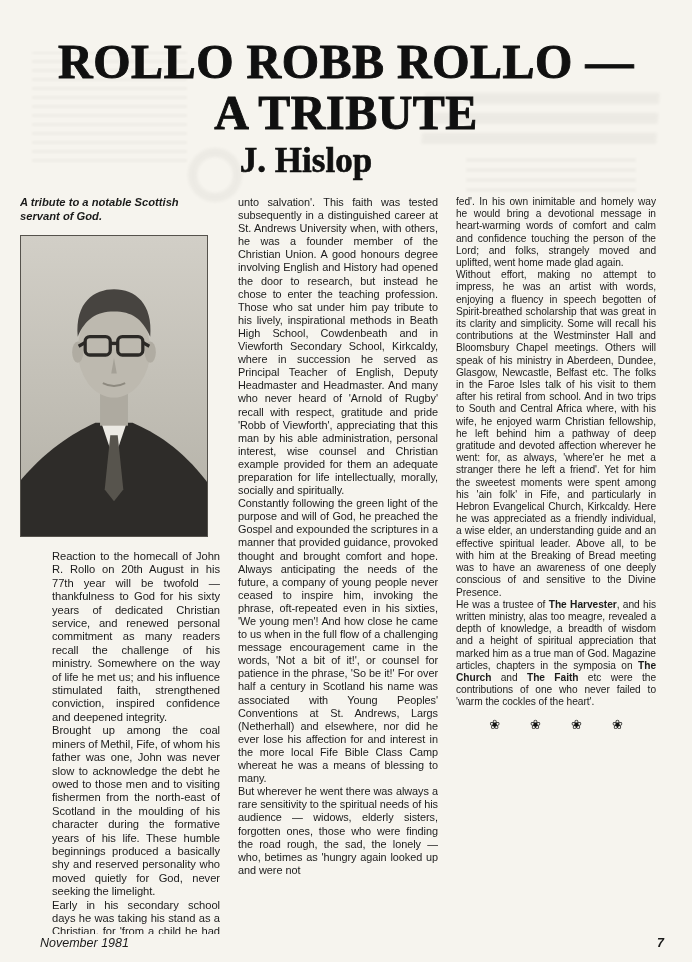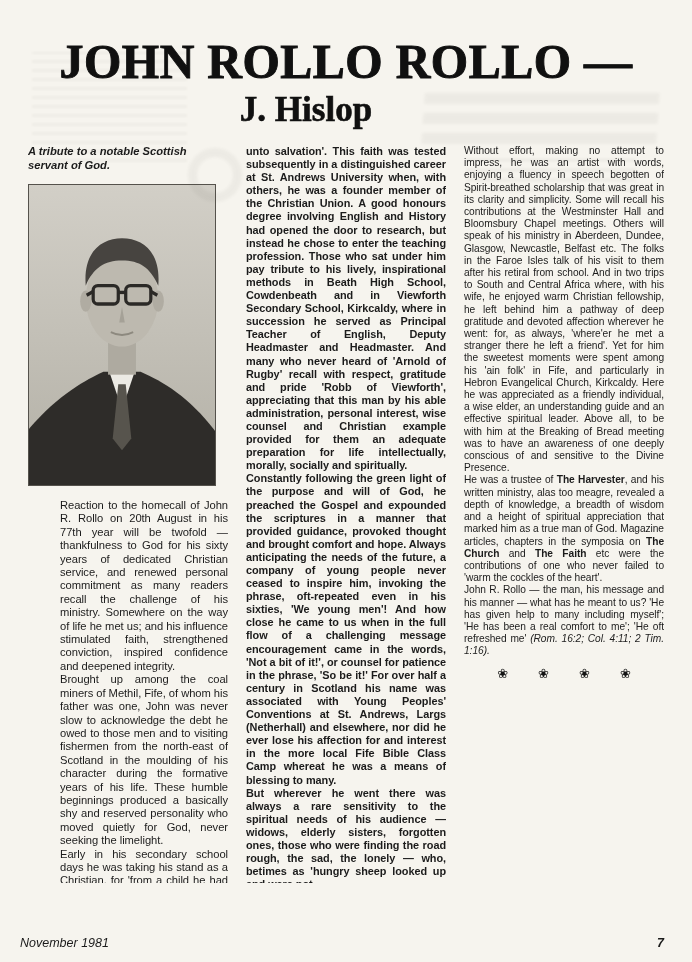--- a/index.html
+++ b/index.html
@@ -62,21 +62,21 @@
     margin-top: 4px;
     color: #101010;
     -webkit-text-stroke: 0.6px #101010;
     transform: translateX(-40px);
   }
 
   .columns {
     display: grid;
     grid-template-columns: 200px 200px 200px;
     column-gap: 18px;
-    padding: 0 28px;
+    padding: 0 20px;
     margin-top: 16px;
     height: 738px;
     overflow: hidden;
   }
   .col { overflow: hidden; }
 
   .caption {
     margin: 0 0 12px 0;
     font-size: 11.2px;
     line-height: 13.5px;
@@ -96,38 +96,38 @@
   .portrait svg { display: block; width: 100%; height: 100%; }
 
   .body-p {
     margin: 0;
     text-align: justify;
     letter-spacing: -0.05px;
     hyphens: auto;
     -webkit-hyphens: auto;
   }
   .col-left  .body-p { font-size: 11.2px; line-height: 13.4px; margin-left: 32px; }
-  .col-mid   .body-p { font-size: 10.9px; line-height: 13.1px; font-weight: bold; }
+  .col-mid   .body-p { font-size: 10.9px; line-height: 13.1px; }
   .col-right .body-p { font-size: 10.2px; line-height: 12.2px; }
 
   .b  { font-weight: 700; margin-top: 12px; }
   .it { font-style: italic; }
 
   .ornaments {
     display: flex;
     justify-content: center;
     gap: 30px;
     margin-top: 8px;
     font-size: 13px;
     color: #141414;
   }
 
   .footer {
     position: absolute;
-    left: 20px;
+    left: 40px;
     right: 28px;
     bottom: 12px;
     display: flex;
     justify-content: space-between;
     align-items: center;
     font-size: 12.5px;
   }
   .issue { font-style: italic; font-weight: 400; }
   .page-num { font-style: italic; font-weight: 700; }
 </style>
@@ -136,21 +136,22 @@
 
 <div class="page">
 
   <div class="st st-lines-a"></div>
   <div class="st st-head-a"></div>
   <div class="st st-head-b"></div>
   <div class="st st-lines-c"></div>
 
   <header class="masthead">
     <h1 class="title">
-      <span class="title-line">JOHN ROLLO ROLLO —</span>
+      <span class="title-line">ROLLO ROBB ROLLO —</span>
+      <span class="title-line">A TRIBUTE</span>
     </h1>
     <div class="byline">J. Hislop</div>
   </header>
 
   <main class="columns">
 
     <section class="col col-left">
       <p class="caption">A tribute to a notable Scottish servant of God.</p>
 
       <figure class="portrait">
@@ -192,31 +193,29 @@
       </figure>
 
       <p class="body-p">Reaction to the homecall of John R. Rollo on 20th August in his 77th year will be twofold — thankfulness to God for his sixty years of dedicated Christian service, and renewed personal commitment as many readers recall the challenge of his ministry. Somewhere on the way of life he met us; and his influence stimulated faith, strengthened conviction, inspired confidence and deepened integrity.</p>
       <p class="body-p">Brought up among the coal miners of Methil, Fife, of whom his father was one, John was never slow to acknowledge the debt he owed to those men and to visiting fishermen from the north-east of Scotland in the moulding of his character during the formative years of his life. These humble beginnings produced a basically shy and reserved personality who moved quietly for God, never seeking the limelight.</p>
       <p class="body-p">Early in his secondary school days he was taking his stand as a Christian, for 'from a child he had behind the holy scriptures which had made him wise</p>
     </section>
 
     <section class="col col-mid">
       <p class="body-p">unto salvation'. This faith was tested subsequently in a distinguished career at St. Andrews University when, with others, he was a founder member of the Christian Union. A good honours degree involving English and History had opened the door to research, but instead he chose to enter the teaching profession. Those who sat under him pay tribute to his lively, inspirational methods in Beath High School, Cowdenbeath and in Viewforth Secondary School, Kirkcaldy, where in succession he served as Principal Teacher of English, Deputy Headmaster and Headmaster. And many who never heard of 'Arnold of Rugby' recall with respect, gratitude and pride 'Robb of Viewforth', appreciating that this man by his able administration, personal interest, wise counsel and Christian example provided for them an adequate preparation for life intellectually, morally, socially and spiritually.</p>
       <p class="body-p">Constantly following the green light of the purpose and will of God, he preached the Gospel and expounded the scriptures in a manner that provided guidance, provoked thought and brought comfort and hope. Always anticipating the needs of the future, a company of young people never ceased to inspire him, invoking the phrase, oft-repeated even in his sixties, 'We young men'! And how close he came to us when in the full flow of a challenging message encouragement came in the words, 'Not a bit of it!', or counsel for patience in the phrase, 'So be it!' For over half a century in Scotland his name was associated with Young Peoples' Conventions at St. Andrews, Largs (Netherhall) and elsewhere, nor did he ever lose his affection for and interest in the more local Fife Bible Class Camp whereat he was a means of blessing to many.</p>
-      <p class="body-p">But wherever he went there was always a rare sensitivity to the spiritual needs of his audience — widows, elderly sisters, forgotten ones, those who were finding the road rough, the sad, the lonely — who, betimes as 'hungry sheep looked up and were not</p>
+      <p class="body-p">But wherever he went there was always a rare sensitivity to the spiritual needs of his audience — widows, elderly sisters, forgotten ones, those who were finding the road rough, the sad, the lonely — who, betimes as 'hungry again looked up and were not</p>
     </section>
 
     <section class="col col-right">
+      <p class="body-p">fed'. In his own inimitable and homely way he would bring a devotional message in heart-warming words of comfort and calm and confidence touching the person of the Lord; and folks, strangely moved and uplifted, went home made glad again.</p>
       <p class="body-p">Without effort, making no attempt to impress, he was an artist with words, enjoying a fluency in speech begotten of Spirit-breathed scholarship that was great in its clarity and simplicity. Some will recall his contributions at the Westminster Hall and Bloomsbury Chapel meetings. Others will speak of his ministry in Aberdeen, Dundee, Glasgow, Newcastle, Belfast etc. The folks in the Faroe Isles talk of his visit to them after his retiral from school. And in two trips to South and Central Africa where, with his wife, he enjoyed warm Christian fellowship, he left behind him a pathway of deep gratitude and devoted affection wherever he went: for, as always, 'where'er he met a stranger there he left a friend'. Yet for him the sweetest moments were spent among his 'ain folk' in Fife, and particularly in Hebron Evangelical Church, Kirkcaldy. Here he was appreciated as a friendly individual, a wise elder, an understanding guide and an effective spiritual leader. Above all, to be with him at the Breaking of Bread meeting was to have an awareness of one deeply conscious of and sensitive to the Divine Presence.</p>
       <p class="body-p">
         <span>He was a trustee of </span><span class="b">The Harvester</span><span>, and his written ministry, alas too meagre, revealed a depth of knowledge, a breadth of wisdom and a height of spiritual appreciation that marked him as a true man of God. Magazine articles, chapters in the symposia on </span><span class="b">The Church</span><span> and </span><span class="b">The Faith</span><span> etc were the contributions of one who never failed to 'warm the cockles of the heart'.</span>
       </p>
-      <p class="body-p">
-        <span>John R. Rollo — the man, his message and his manner — what has he meant to us? 'He has given help to many including myself'; 'He has been a real comfort to me'; 'He oft refreshed me' </span><span class="it">(Rom. 16:2; Col. 4:11; 2 Tim. 1:16).</span>
-      </p>
       <div class="ornaments">
         <span>❀</span>
         <span>❀</span>
         <span>❀</span>
         <span>❀</span>
       </div>
     </section>
 
   </main>
 

